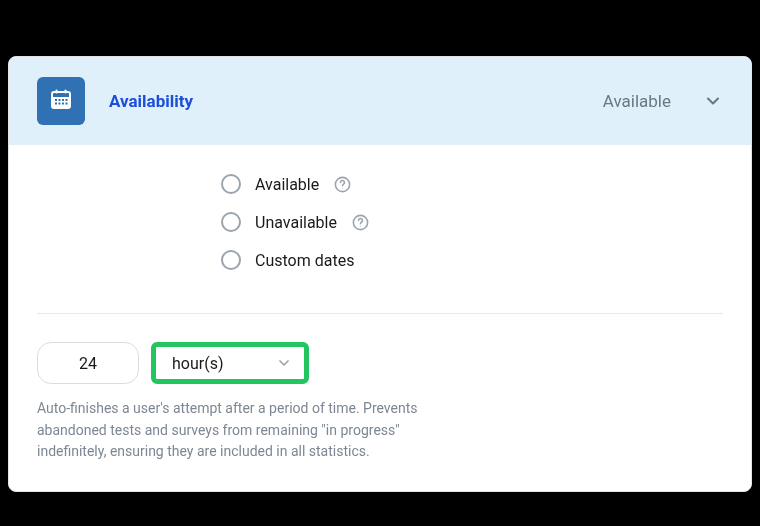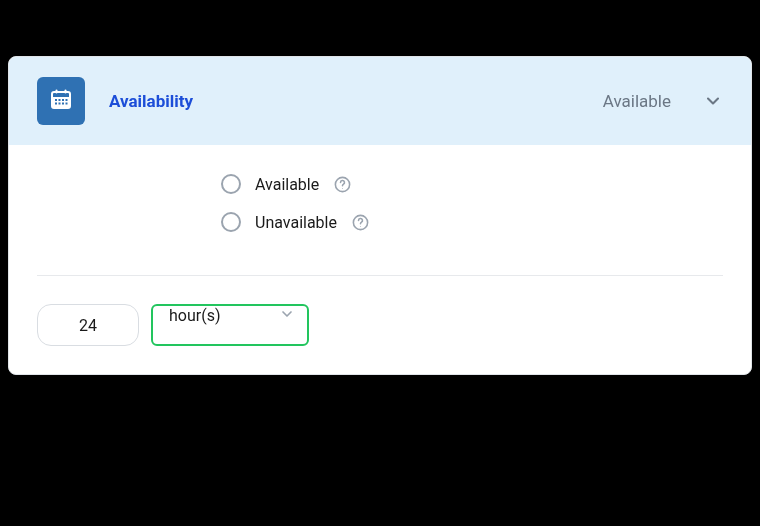--- a/index.html
+++ b/index.html
@@ -112,24 +112,24 @@
       border: 1px solid #d9dde2;
       border-radius: 14px;
       font-size: 16px;
       color: #1a1a1a;
       text-align: center;
       font-family: inherit;
     }
     .select-box {
       width: 158px;
       height: 42px;
-      border: 2px solid #22c55e;
+      border: 5px solid #22c55e;
       border-radius: 6px;
       display: flex;
-      align-items: flex-start;
+      align-items: center;
       padding: 0 12px 0 16px;
       justify-content: space-between;
       cursor: pointer;
     }
     .select-text {
       font-size: 16px;
       color: #1a1a1a;
     }
     .select-chevron {
       color: #9ba4af;
@@ -195,35 +195,40 @@
         <span class="radio-circle"></span>
         <span class="radio-label">Unavailable</span>
         <span class="help-circle">
           <svg width="19" height="19" viewBox="0 0 24 24" fill="none" stroke="currentColor" stroke-width="2">
             <circle cx="12" cy="12" r="9"></circle>
             <path d="M9.5 9.5a2.5 2.5 0 1 1 3.5 2.3c-.8.4-1 .9-1 1.7" stroke-linecap="round"></path>
             <circle cx="12" cy="17" r="0.6" fill="currentColor" stroke="none"></circle>
           </svg>
         </span>
       </div>
+      <div class="radio-row">
+        <span class="radio-circle"></span>
+        <span class="radio-label">Custom dates</span>
+      </div>
     </div>
 
     <hr class="divider">
 
     <div class="field-row">
       <div class="field-controls">
         <div class="controls-line">
           <input class="num-input" type="text" value="24" style="">
           <div class="select-box">
             <span class="select-text">hour(s)</span>
             <span class="select-chevron">
               <svg width="16" height="16" viewBox="0 0 24 24" fill="none" stroke="currentColor" stroke-width="2.5" stroke-linecap="round" stroke-linejoin="round">
                 <polyline points="6 9 12 15 18 9"></polyline>
               </svg>
             </span>
           </div>
         </div>
+        <div class="help-text">Auto-finishes a user's attempt after a period of time. Prevents abandoned tests and surveys from remaining "in progress" indefinitely, ensuring they are included in all statistics.</div>
       </div>
     </div>
 
   </div>
 
 </div>
 
 </body></html>

